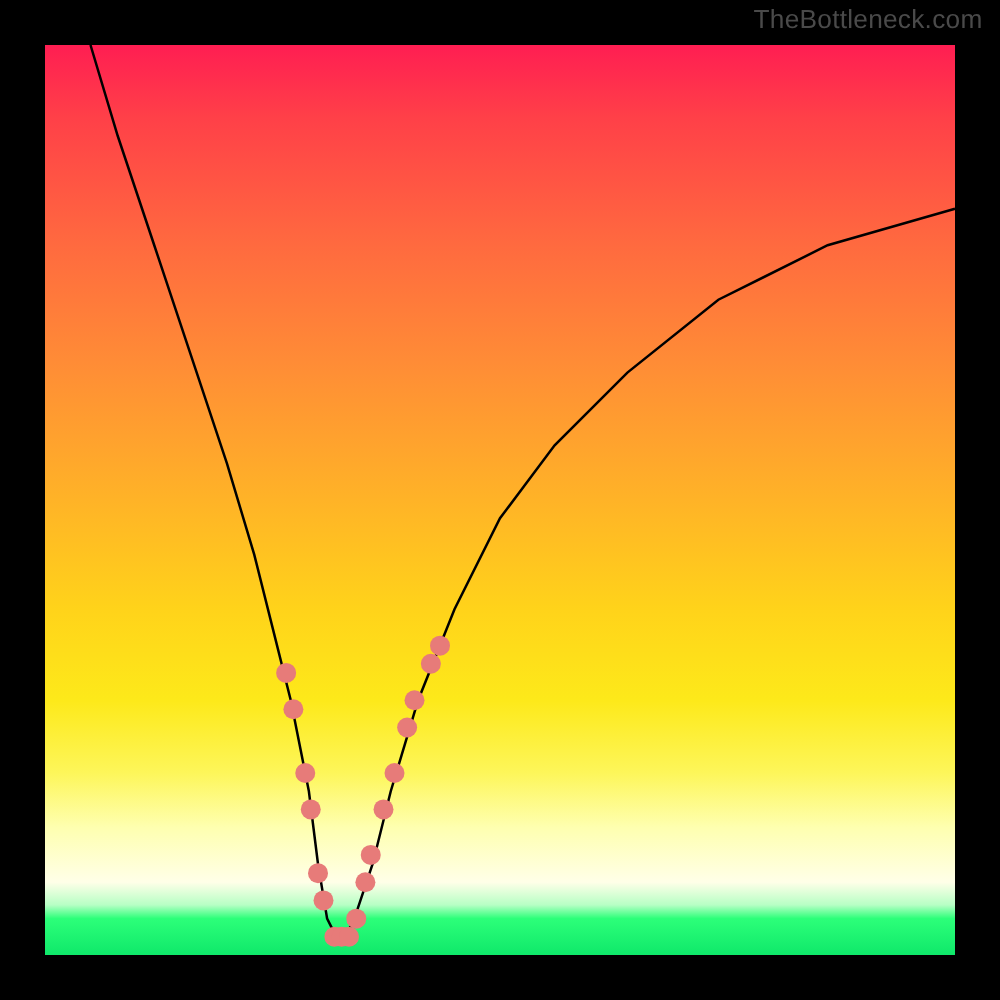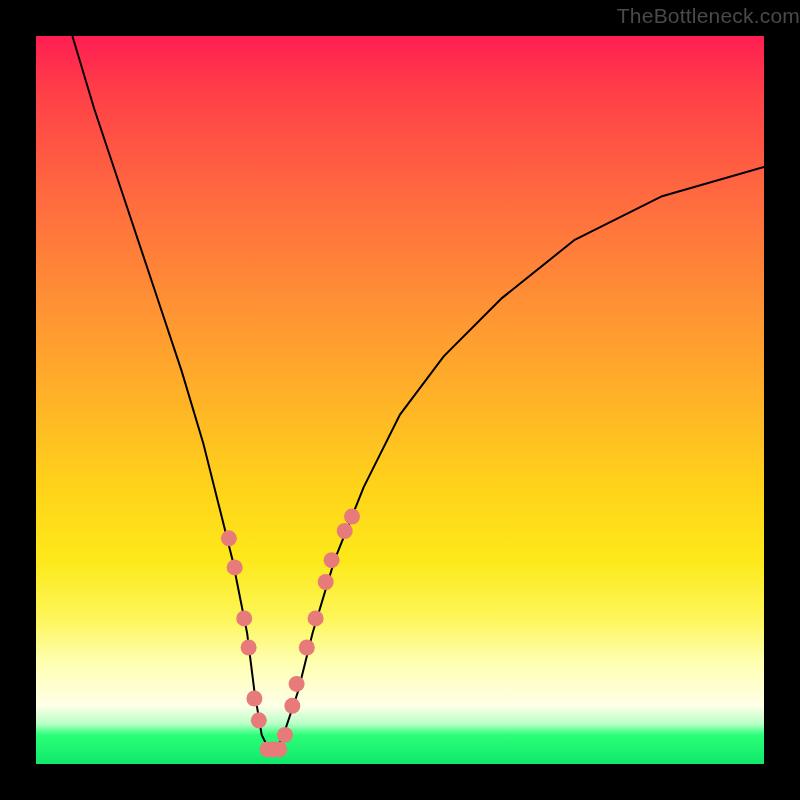--- a/index.html
+++ b/index.html
@@ -12,21 +12,21 @@
   }
   .outer {
     width: 800px;
     height: 800px;
     background: #000;
     position: relative;
   }
   .watermark {
     position: absolute;
     top: 4px;
-    right: 0;
+    right: 14px;
     color: #4a4a4a;
     font-size: 21px;
     font-weight: 400;
     letter-spacing: 0.2px;
     z-index: 10;
   }
   .plot-area {
     position: absolute;
     left: 36px;
     top: 36px;

